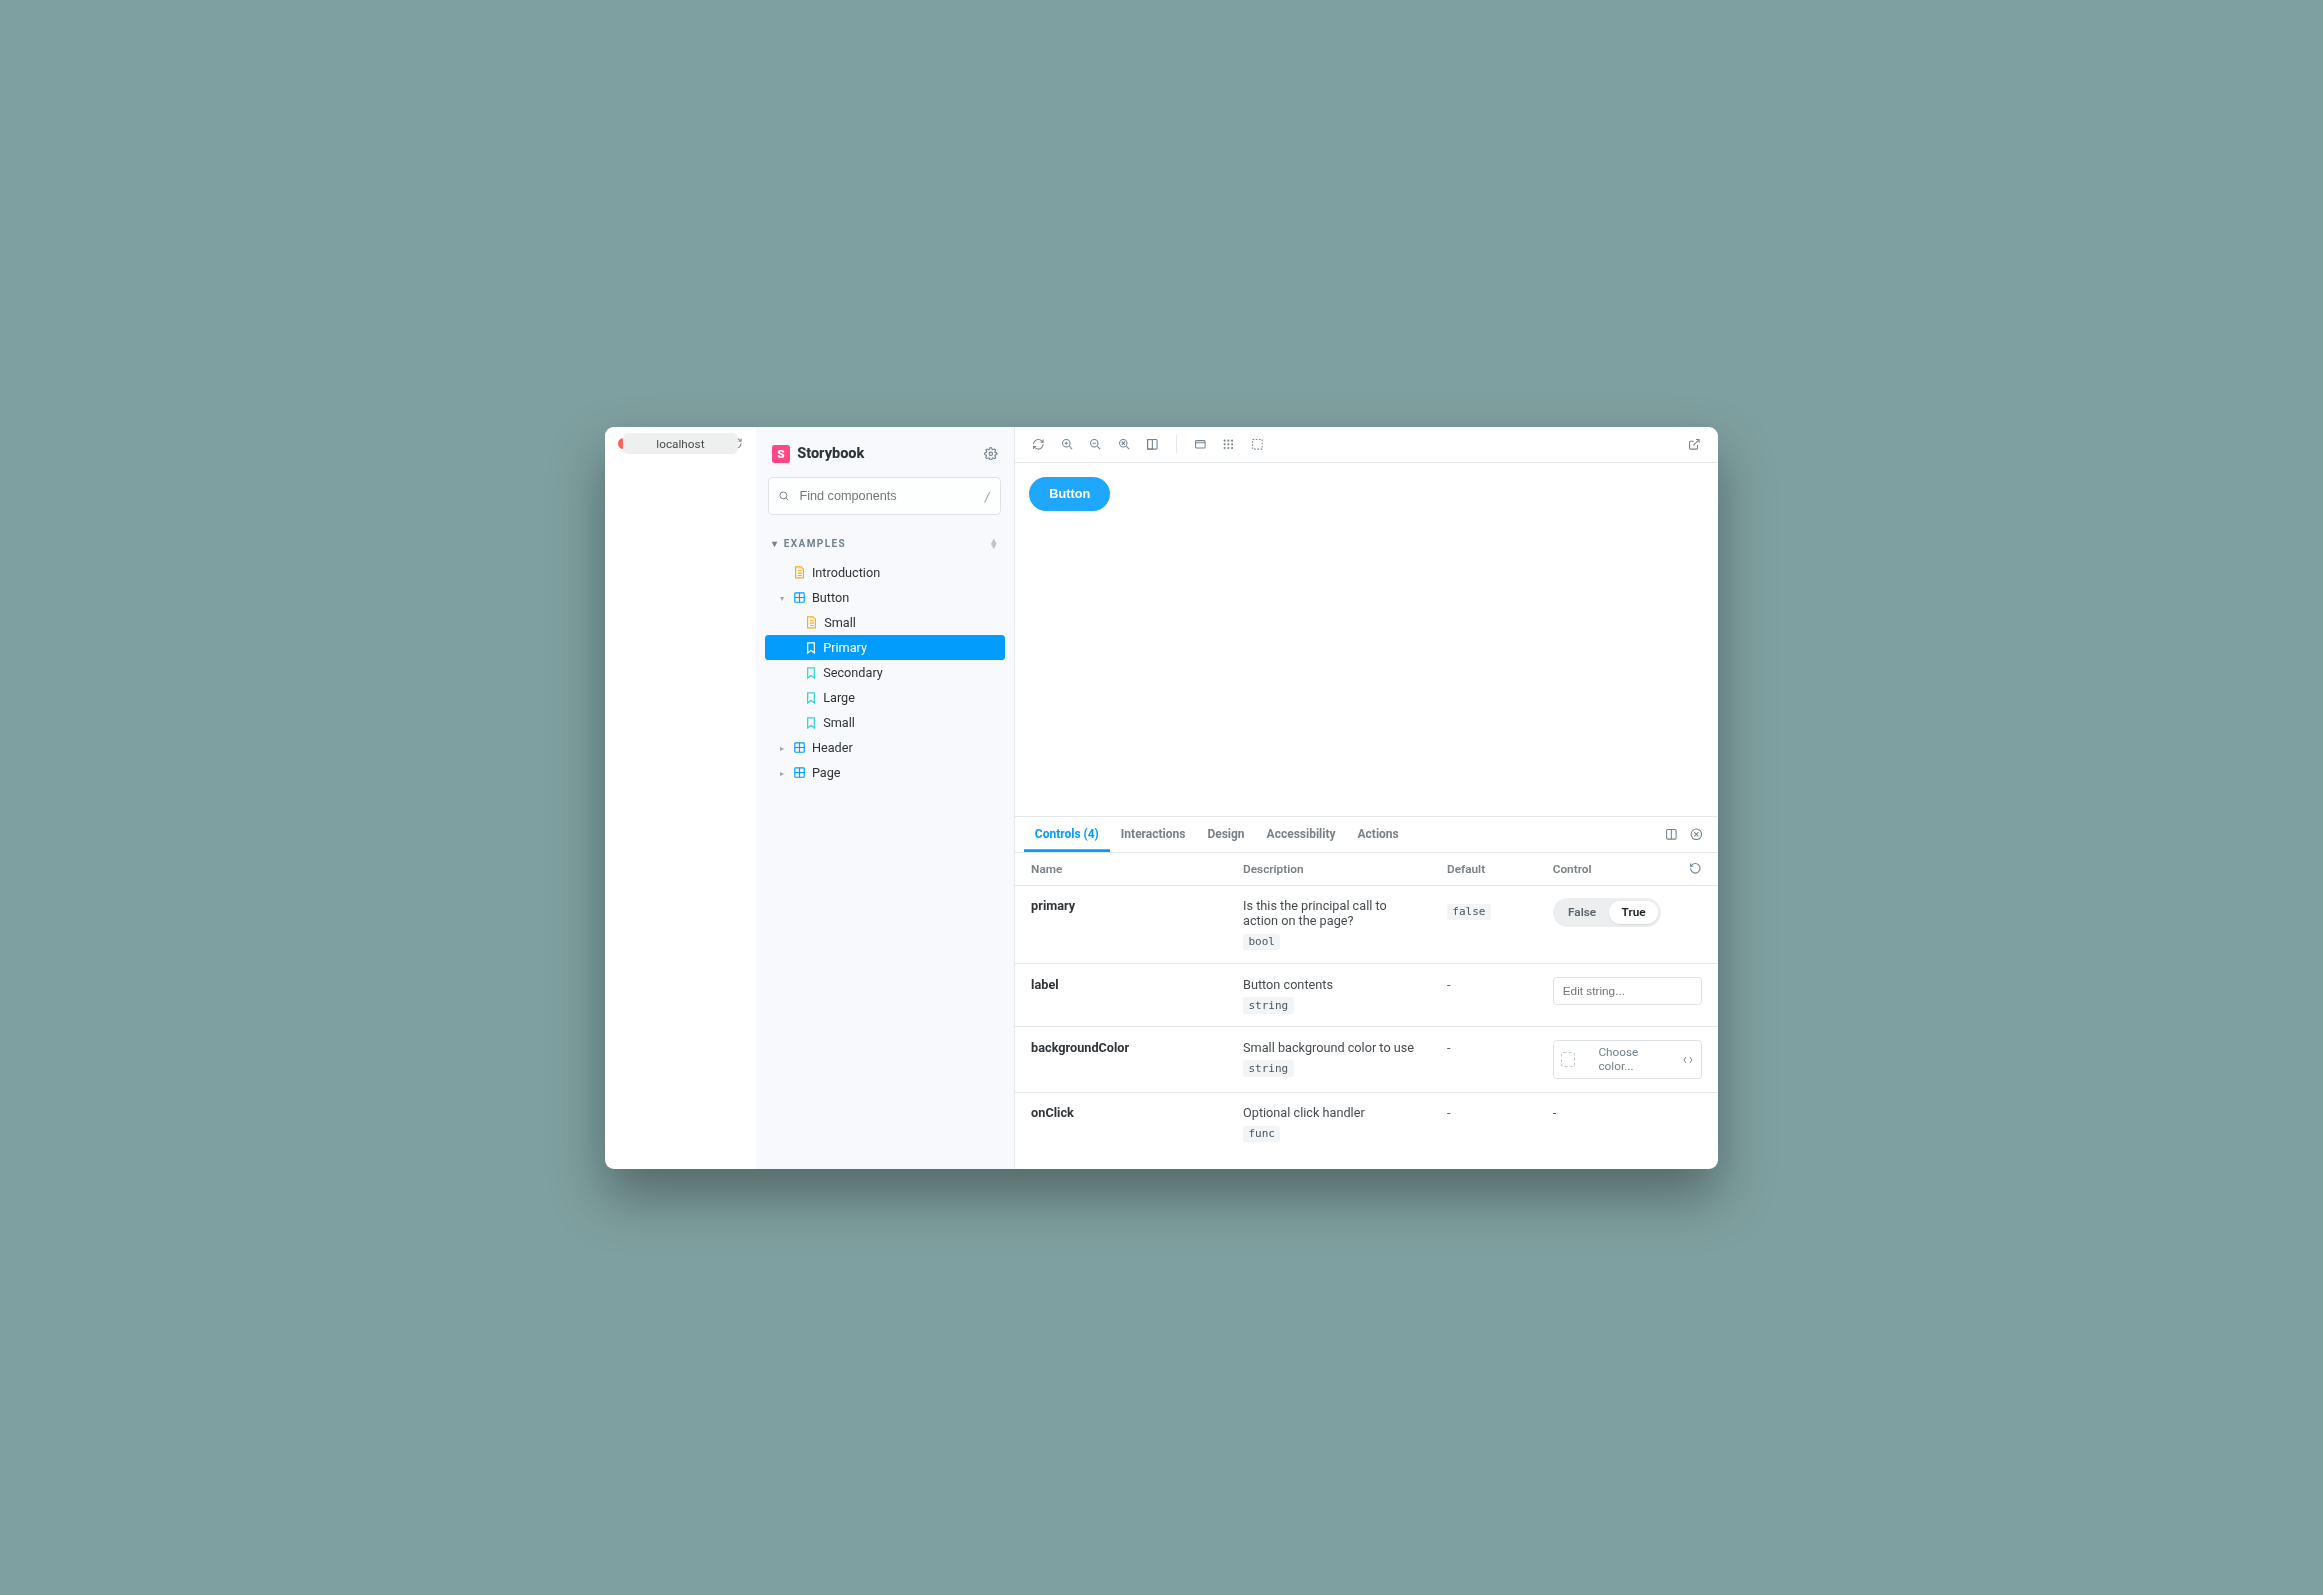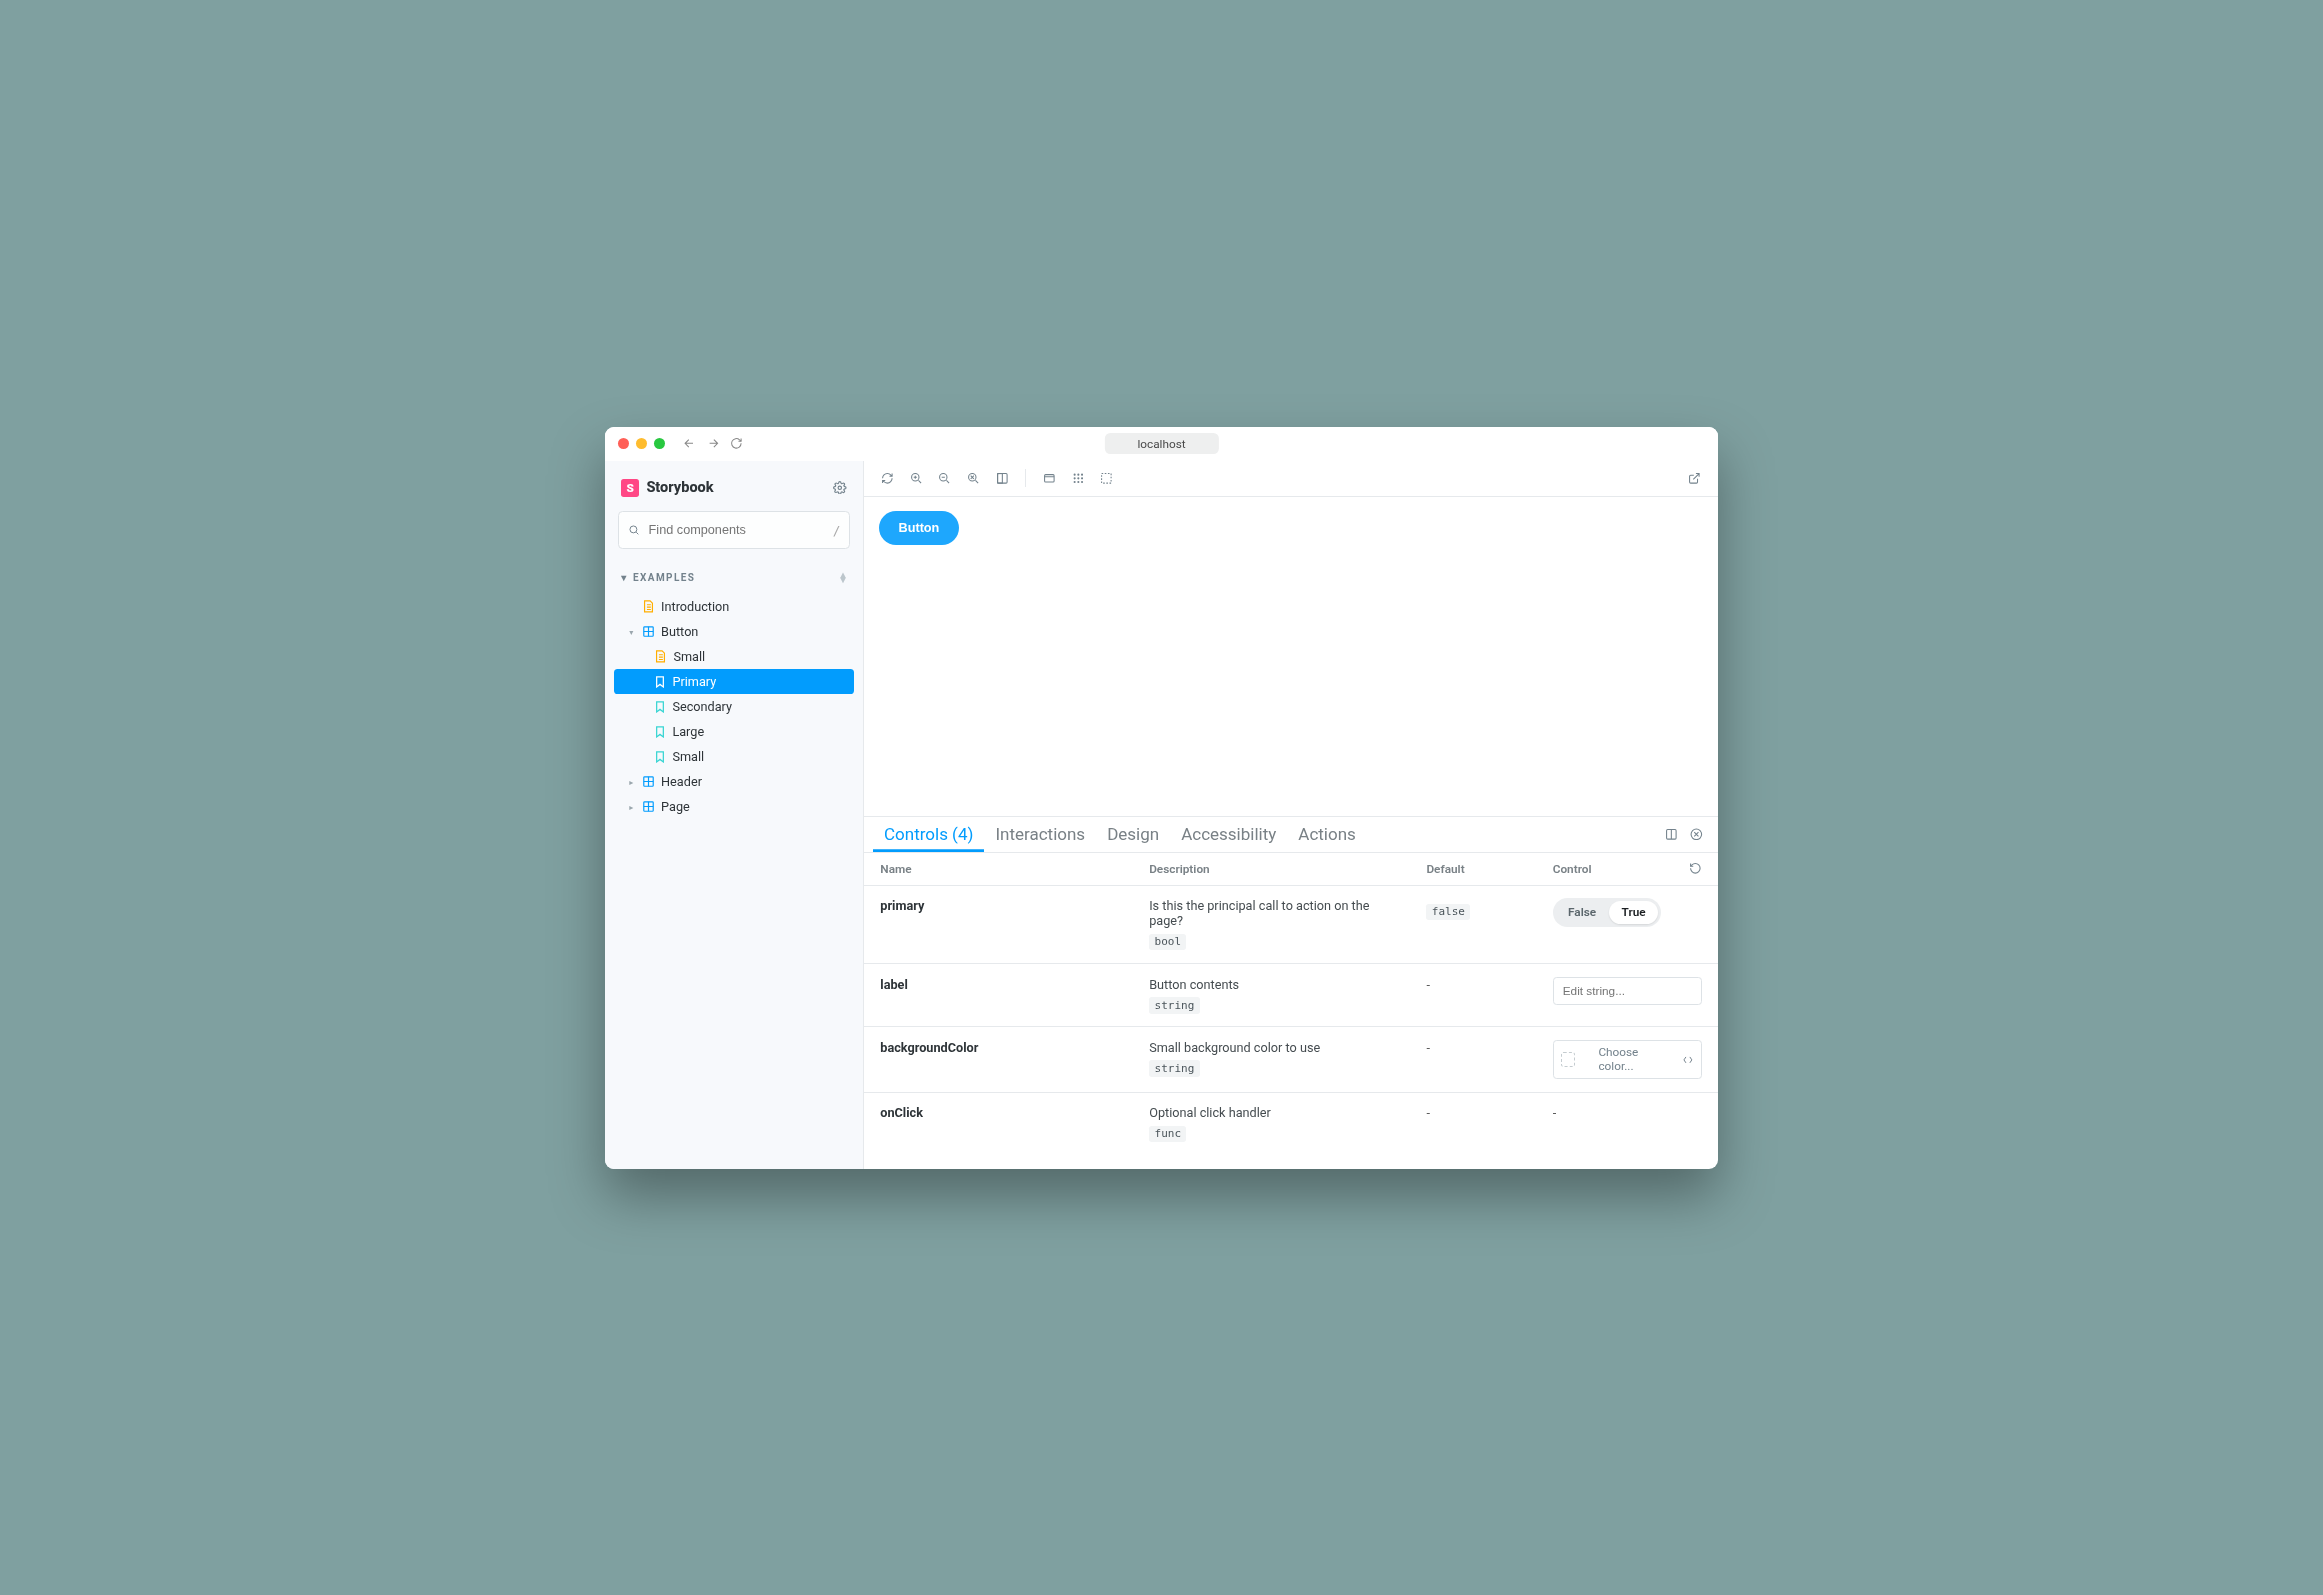--- a/index.html
+++ b/index.html
@@ -26,21 +26,21 @@
     display:flex;justify-content:center;align-items:center;
     min-height:100vh;
     padding:36px;
   }
   .window{
     width:1113px; height:742px;
     background:#fff;
     border-radius:9px;
     box-shadow: 0 27px 54px rgba(0,0,0,.35);
     overflow:hidden;
-    display:flex; flex-direction:column;
+    display:flex; flex-direction:row;
   }
   .chrome{
     height:34px; flex:0 0 34px;
     display:flex; align-items:center;
     padding:0 12.7px;
     position:relative;
     background:#fff;
   }
   .traffic{display:flex;gap:7.2px;}
   .dot{width:11px;height:11px;border-radius:50%;}
@@ -111,21 +111,21 @@
   .canvas{flex:1;padding:14.5px;overflow:auto;}
   .preview-btn{
     background:var(--accent-dark);color:#fff;border:none;
     padding:10px 20px;border-radius:22px;font-weight:700;font-size:12.7px;
   }
 
   .addons{
     border-top:0.9px solid var(--border);flex:0 0 auto;height:353px;display:flex;flex-direction:column;
   }
   .tabs{display:flex;align-items:center;height:36px;padding:0 9px;border-bottom:0.9px solid var(--border);}
-  .tab{padding:0 11px;height:100%;display:flex;align-items:center;color:var(--muted2);font-weight:400;font-size:17px;}
+  .tab{padding:0 11px;height:100%;display:flex;align-items:center;color:var(--muted2);font-weight:700;font-size:12px;}
   .tab.active{color:var(--accent);box-shadow:inset 0 -2.7px 0 var(--accent);}
   .tabs .spacer{flex:1;}
   .tab-icon{width:25px;height:25px;display:flex;align-items:center;justify-content:center;color:var(--muted);}
 
   .panel{flex:1;overflow:auto;}
   table.controls{width:100%;border-collapse:collapse;}
   .controls th{ text-align:left; font-weight:600; color:var(--muted2);font-size:11.8px;
     padding:9px 16.3px; border-bottom:0.9px solid var(--border);}
   .controls td{padding:12.7px 16.3px;border-bottom:0.9px solid var(--border);vertical-align:top;}
   .controls tr:last-child td{border-bottom:none;}

